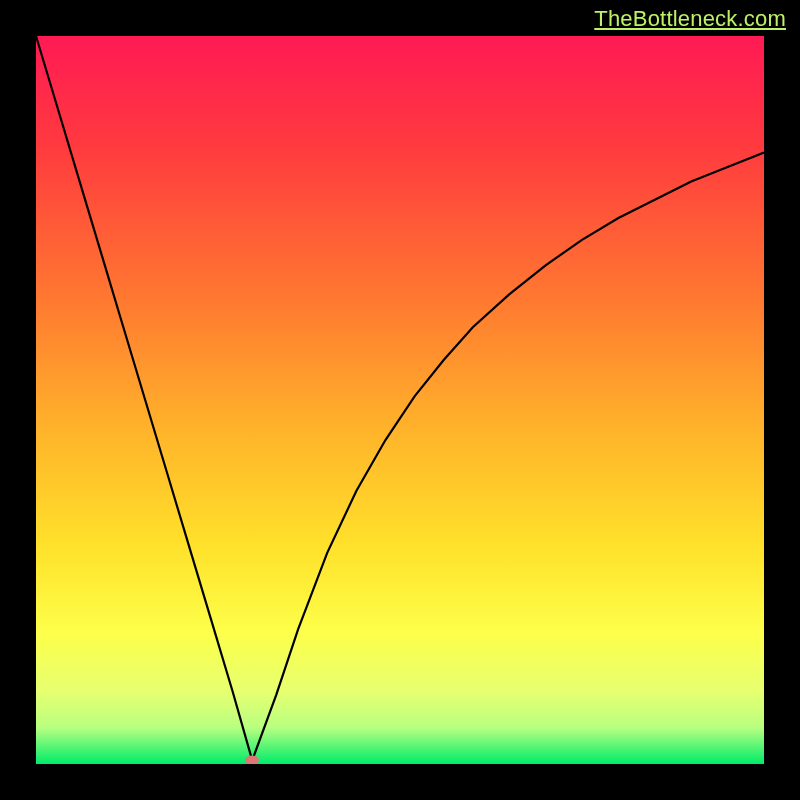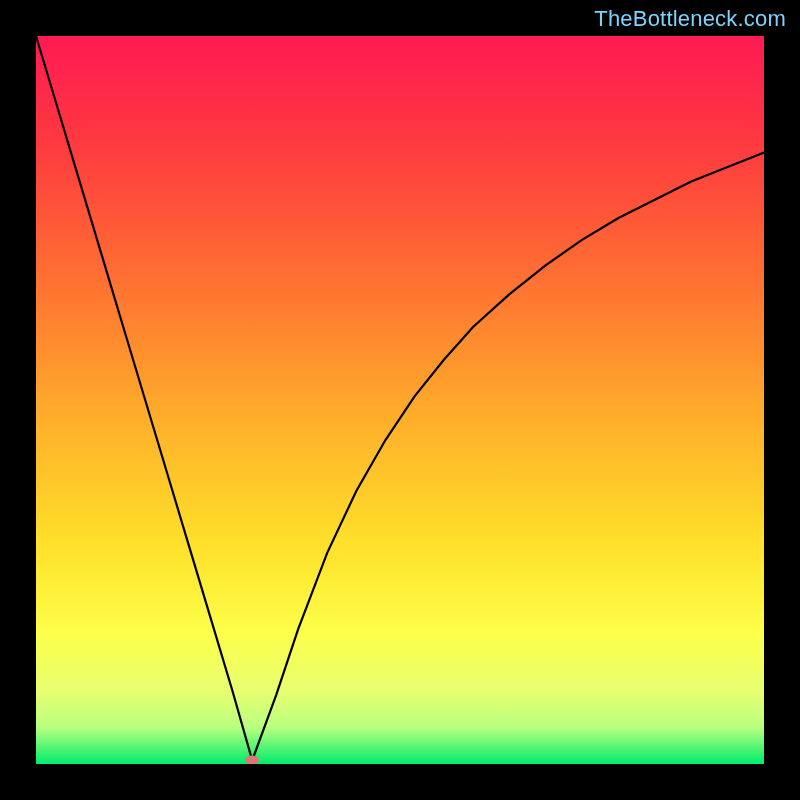--- a/index.html
+++ b/index.html
@@ -38,24 +38,25 @@
     position: absolute;
     left: 0;
     top: 0;
     width: 100%;
     height: 100%;
   }
   .watermark {
     position: absolute;
     top: 6px;
     right: 14px;
-    color: #7dd3fc;
+    color: #bef264;
     font-size: 22px;
     font-weight: 500;
     letter-spacing: 0.2px;
+    text-decoration: underline;
   }
   .marker {
     position: absolute;
     width: 14px;
     height: 9px;
     border-radius: 50% / 50%;
     background: #dd7777;
     transform: translate(-50%, -50%);
   }
 </style>

